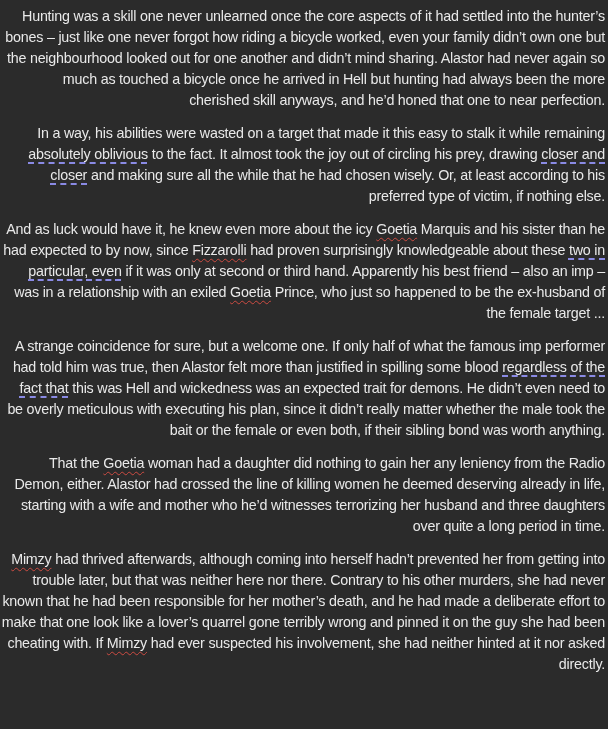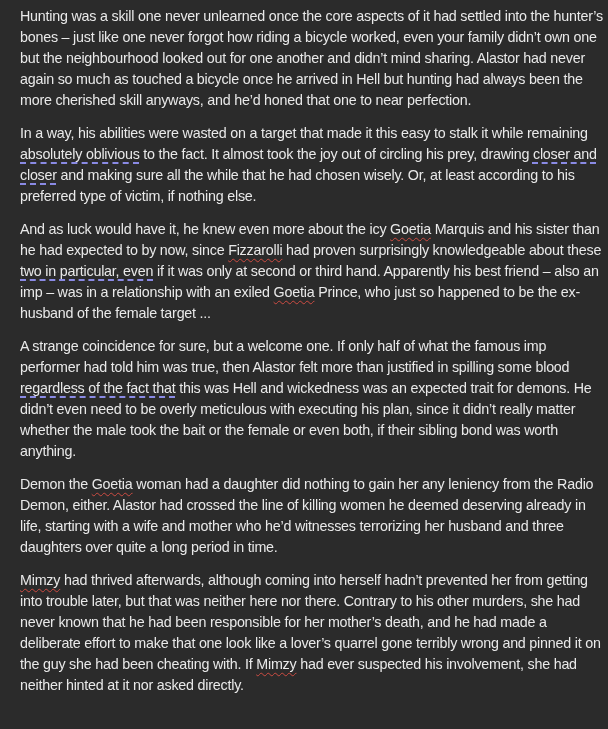--- a/index.html
+++ b/index.html
@@ -14,26 +14,27 @@
   }
   .page {
     width: 608px;
     height: 729px;
     box-sizing: border-box;
     background: var(--page-bg, #2b2b2b);
   }
   .doc {
     box-sizing: border-box;
     width: 608px;
-    padding: 6px 3px 0 20px;
+    padding: 6px 3px 0 1px;
     font-family: "Liberation Sans", "DejaVu Sans", sans-serif;
     font-size: 14.3px;
     letter-spacing: -0.22px;
     line-height: 21px;
     color: var(--text-color, #e9e9e9);
+    text-align: right;
     -webkit-font-smoothing: antialiased;
   }
   .para {
     margin: 0 0 12px 0;
   }
   .spell {
     text-decoration: underline;
     text-decoration-style: wavy;
     text-decoration-color: var(--spell-color, #cc4b42);
     text-decoration-thickness: 1px;
@@ -51,16 +52,16 @@
 </style>
 </head>
 <body>
 
 <div class="page">
   <div class="doc">
       <p class="para"><span>Hunting was a skill one never unlearned once the core aspects of it had settled into the hunter’s bones – just like one never forgot how riding a bicycle worked, even your family didn’t own one but the neighbourhood looked out for one another and didn’t mind sharing. Alastor had never again so much as touched a bicycle once he arrived in Hell but hunting had always been the more cherished skill anyways, and he’d honed that one to near perfection.</span></p>
       <p class="para"><span>In a way, his abilities were wasted on a target that made it this easy to stalk it while remaining </span><span class="grammar">absolutely oblivious</span><span> to the fact. It almost took the joy out of circling his prey, drawing </span><span class="grammar">closer and closer</span><span> and making sure all the while that he had chosen wisely. Or, at least according to his preferred type of victim, if nothing else.</span></p>
       <p class="para"><span>And as luck would have it, he knew even more about the icy </span><span class="spell">Goetia</span><span> Marquis and his sister than he had expected to by now, since </span><span class="spell">Fizzarolli</span><span> had proven surprisingly knowledgeable about these </span><span class="grammar">two in particular, even</span><span> if it was only at second or third hand. Apparently his best friend – also an imp – was in a relationship with an exiled </span><span class="spell">Goetia</span><span> Prince, who just so happened to be the ex-husband of the female target ...</span></p>
       <p class="para"><span>A strange coincidence for sure, but a welcome one. If only half of what the famous imp performer had told him was true, then Alastor felt more than justified in spilling some blood </span><span class="grammar">regardless of the fact that</span><span> this was Hell and wickedness was an expected trait for demons. He didn’t even need to be overly meticulous with executing his plan, since it didn’t really matter whether the male took the bait or the female or even both, if their sibling bond was worth anything.</span></p>
-      <p class="para"><span>Demon the </span><span class="spell">Goetia</span><span> woman had a daughter did nothing to gain her any leniency from the Radio Demon, either. Alastor had crossed the line of killing women he deemed deserving already in life, starting with a wife and mother who he’d witnesses terrorizing her husband and three daughters over quite a long period in time.</span></p>
+      <p class="para"><span>That the </span><span class="spell">Goetia</span><span> woman had a daughter did nothing to gain her any leniency from the Radio Demon, either. Alastor had crossed the line of killing women he deemed deserving already in life, starting with a wife and mother who he’d witnesses terrorizing her husband and three daughters over quite a long period in time.</span></p>
       <p class="para"><span class="spell">Mimzy</span><span> had thrived afterwards, although coming into herself hadn’t prevented her from getting into trouble later, but that was neither here nor there. Contrary to his other murders, she had never known that he had been responsible for her mother’s death, and he had made a deliberate effort to make that one look like a lover’s quarrel gone terribly wrong and pinned it on the guy she had been cheating with. If </span><span class="spell">Mimzy</span><span> had ever suspected his involvement, she had neither hinted at it nor asked directly.</span></p>
     </div>
 </div>
 
 </body></html>

